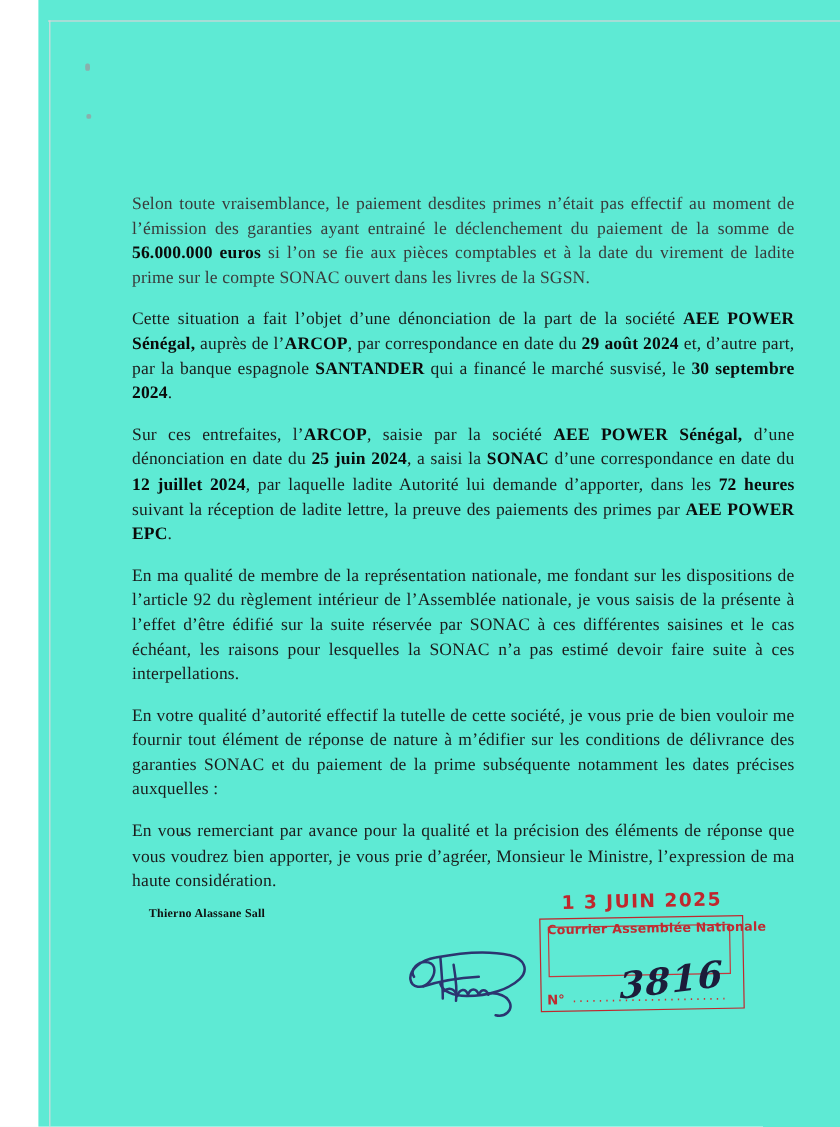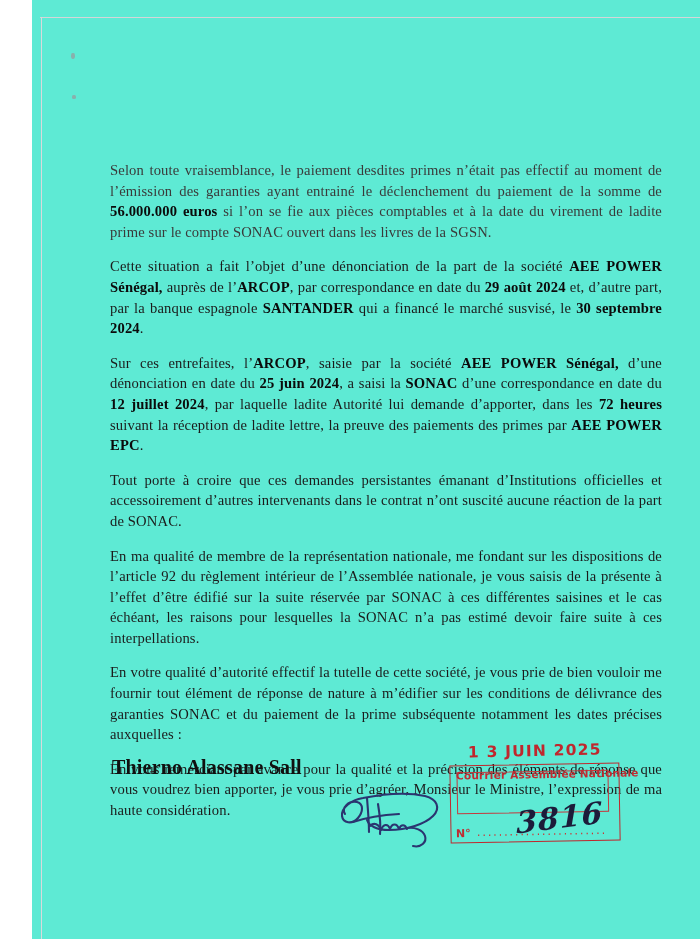--- a/index.html
+++ b/index.html
@@ -114,23 +114,23 @@
     color: #151515;
   }
   #place-date .city {
     font-weight: bold;
     font-style: italic;
   }
 
   
   #signer-name {
     position: absolute;
-    left: 80px;
+    left: 92px;
     top: 756px;
-    font-size: 20px;
+    font-size: 10px;
     font-weight: bold;
     color: #101010;
     letter-spacing: .2px;
   }
 
   
   #signature {
     position: absolute;
     left: 305px;
     top: 778px;
@@ -235,21 +235,20 @@
   <div class="edge-right"></div>
   <div class="edge-right2"></div>
 
   <div class="speck speck-1"></div>
   <div class="speck speck-2"></div>
 
   <div id="letter-body">
     <p class="para faded"><span>Selon toute vraisemblance, le paiement desdites primes n’était pas effectif au moment de l’émission des garanties ayant entrainé le déclenchement du paiement de la somme de </span><span class="b">56.000.000 euros</span><span> si l’on se fie aux pièces comptables et à la date du virement de ladite prime sur le compte SONAC ouvert dans les livres de la SGSN.</span></p>
     <p class="para"><span>Cette situation a fait l’objet d’une dénonciation de la part de la société </span><span class="b">AEE POWER Sénégal,</span><span> auprès de l’</span><span class="b">ARCOP</span><span>, par correspondance en date du </span><span class="b">29 août 2024</span><span> et, d’autre part, par la banque espagnole </span><span class="b">SANTANDER</span><span> qui a financé le marché susvisé, le </span><span class="b">30 septembre 2024</span><span>.</span></p>
     <p class="para"><span>Sur ces entrefaites, l’</span><span class="b">ARCOP</span><span>, saisie par la société </span><span class="b">AEE POWER Sénégal,</span><span> d’une dénonciation en date du </span><span class="b">25 juin 2024</span><span>, a saisi la </span><span class="b">SONAC</span><span> d’une correspondance en date du </span><span class="b">12 juillet 2024</span><span>, par laquelle ladite Autorité lui demande d’apporter, dans les </span><span class="b">72 heures</span><span> suivant la réception de ladite lettre, la preuve des paiements des primes par </span><span class="b">AEE POWER EPC</span><span>.</span></p>
-    <p class="para"><span>Tout porte à croire que ces demandes persistantes émanant d’Institutions officielles et accessoirement d’autres intervenants dans le contrat n’ont suscité aucune réaction de la part de SONAC.</span></p>
     <p class="para"><span>En ma qualité de membre de la représentation nationale, me fondant sur les dispositions de l’article 92 du règlement intérieur de l’Assemblée nationale, je vous saisis de la présente à l’effet d’être édifié sur la suite réservée par SONAC à ces différentes saisines et le cas échéant, les raisons pour lesquelles la SONAC n’a pas estimé devoir faire suite à ces interpellations.</span></p>
     <p class="para"><span>En votre qualité d’autorité effectif la tutelle de cette société, je vous prie de bien vouloir me fournir tout élément de réponse de nature à m’édifier sur les conditions de délivrance des garanties SONAC et du paiement de la prime subséquente notamment les dates précises auxquelles :</span></p>
 
     <ul class="bullets">
         <li><span class="dash">-</span></li>
         <li><span class="dash">-</span></li>
       </ul>
 
     <p class="para"><span>En vous remerciant par avance pour la qualité et la précision des éléments de réponse que vous voudrez bien apporter, je vous prie d’agréer, Monsieur le Ministre, l’expression de ma haute considération.</span></p>
   </div>

